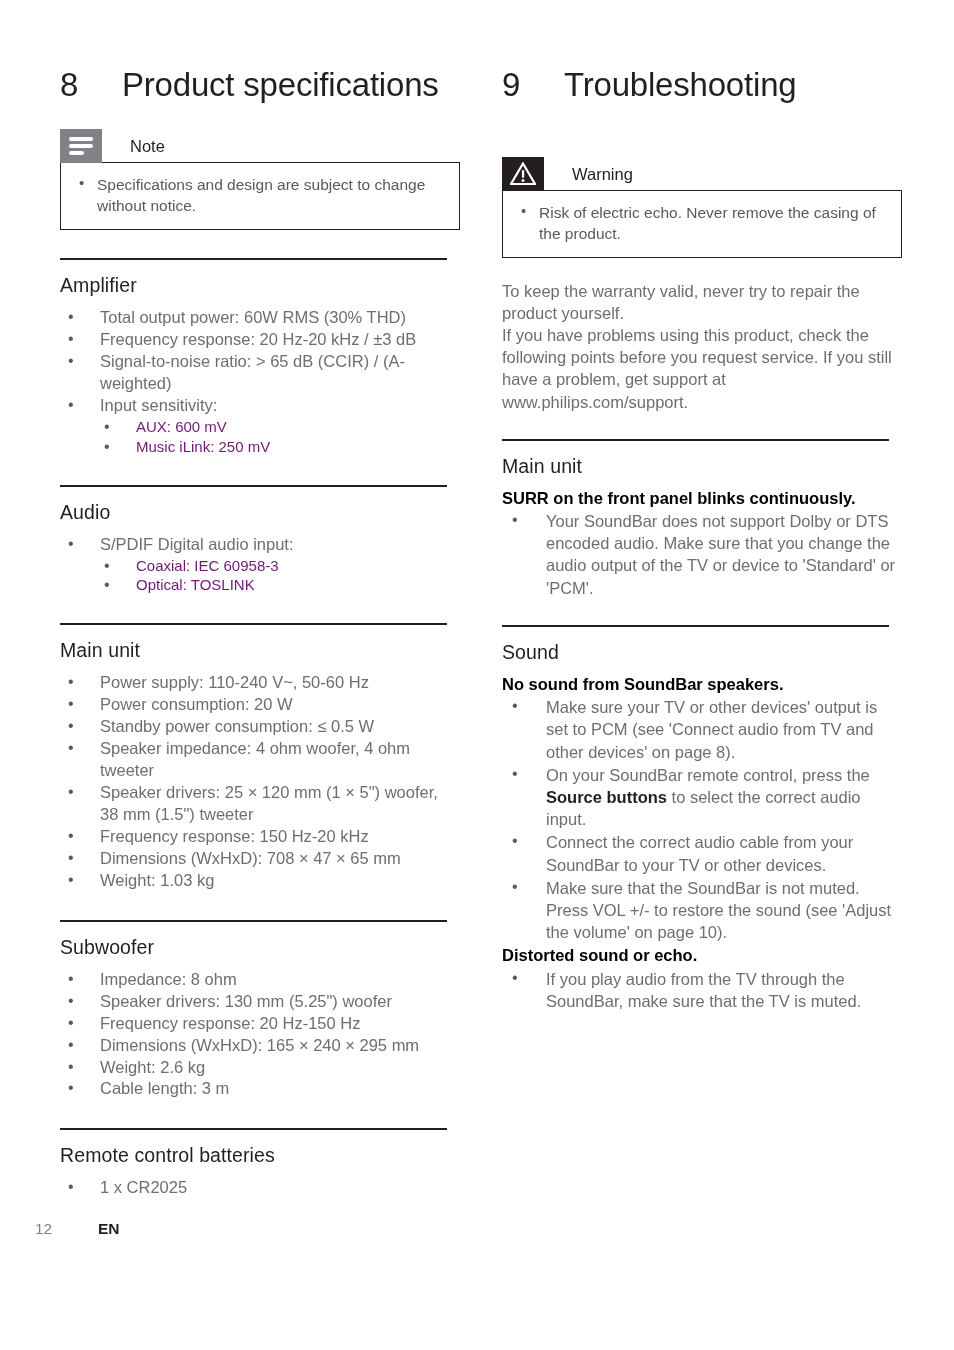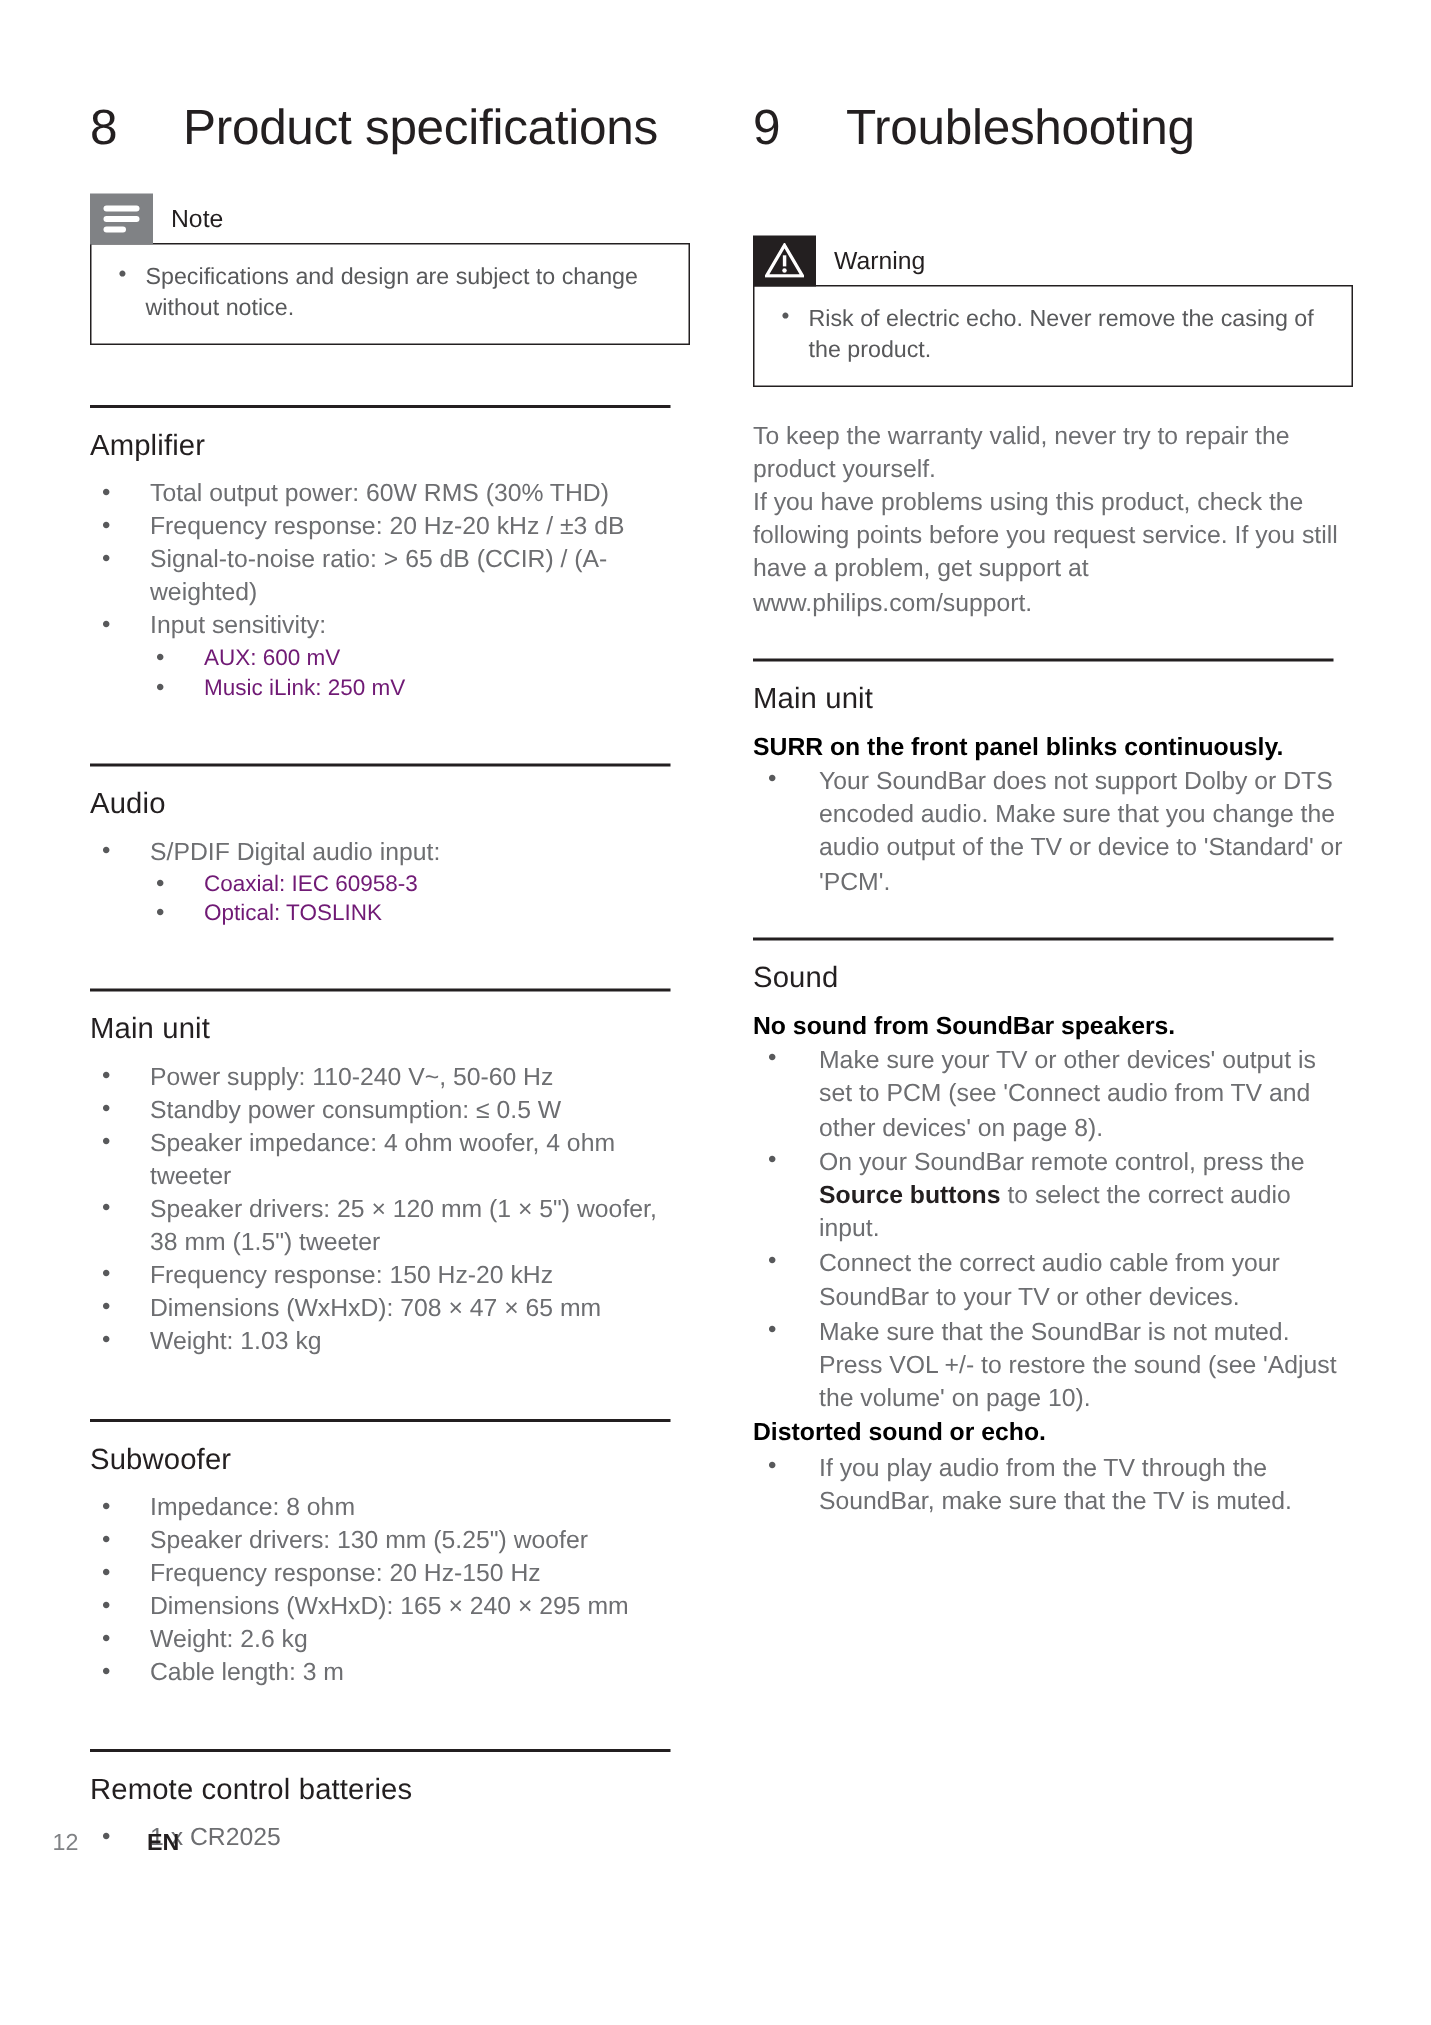--- a/index.html
+++ b/index.html
@@ -84,21 +84,21 @@
     display: block;
     height: 4px;
     background: #ffffff;
     border-radius: 2px;
   }
   .note-bars i:nth-child(1) { width: 24px; }
   .note-bars i:nth-child(2) { width: 24px; }
   .note-bars i:nth-child(3) { width: 15px; }
 
   .callout-label {
-    padding-left: 12px;
+    padding-left: 28px;
     font-size: 16.5px;
     color: #231f20;
     line-height: 1;
   }
 
   .callout-body {
     border: 1px solid #231f20;
     border-top: 1px solid #231f20;
     padding: 11px 14px 13px 14px;
     margin-top: -1px;
@@ -117,21 +117,21 @@
     left: 4px;
     top: -1px;
     color: #58595b;
     font-size: 15px;
   }
 
   
   .warn-tri { width: 26px; height: 23px; display: block; }
 
   
-  .section { margin-top: 40px; }
+  .section { margin-top: 28px; }
   .section.tight { margin-top: 26px; }
 
   .rule {
     width: 387px;
     height: 2px;
     background: #231f20;
   }
 
   .section-title {
     font-size: 19.5px;
@@ -299,20 +299,21 @@
           </ul>
         </li>
       </ul>
     </div>
 
     <div class="section">
       <div class="rule"></div>
       <div class="section-title">Main unit</div>
       <ul class="spec">
         <li>Power supply: 110-240 V~, 50-60 Hz</li>
+        <li>Power consumption: 20 W</li>
         <li>Standby power consumption: ≤ 0.5 W</li>
         <li>Speaker impedance: 4 ohm woofer, 4 ohm tweeter</li>
         <li>Speaker drivers: 25 × 120 mm (1 × 5") woofer, 38 mm (1.5") tweeter</li>
         <li>Frequency response: 150 Hz-20 kHz</li>
         <li>Dimensions (WxHxD): 708 × 47 × 65 mm</li>
         <li>Weight: 1.03 kg</li>
       </ul>
     </div>
 
     <div class="section">

